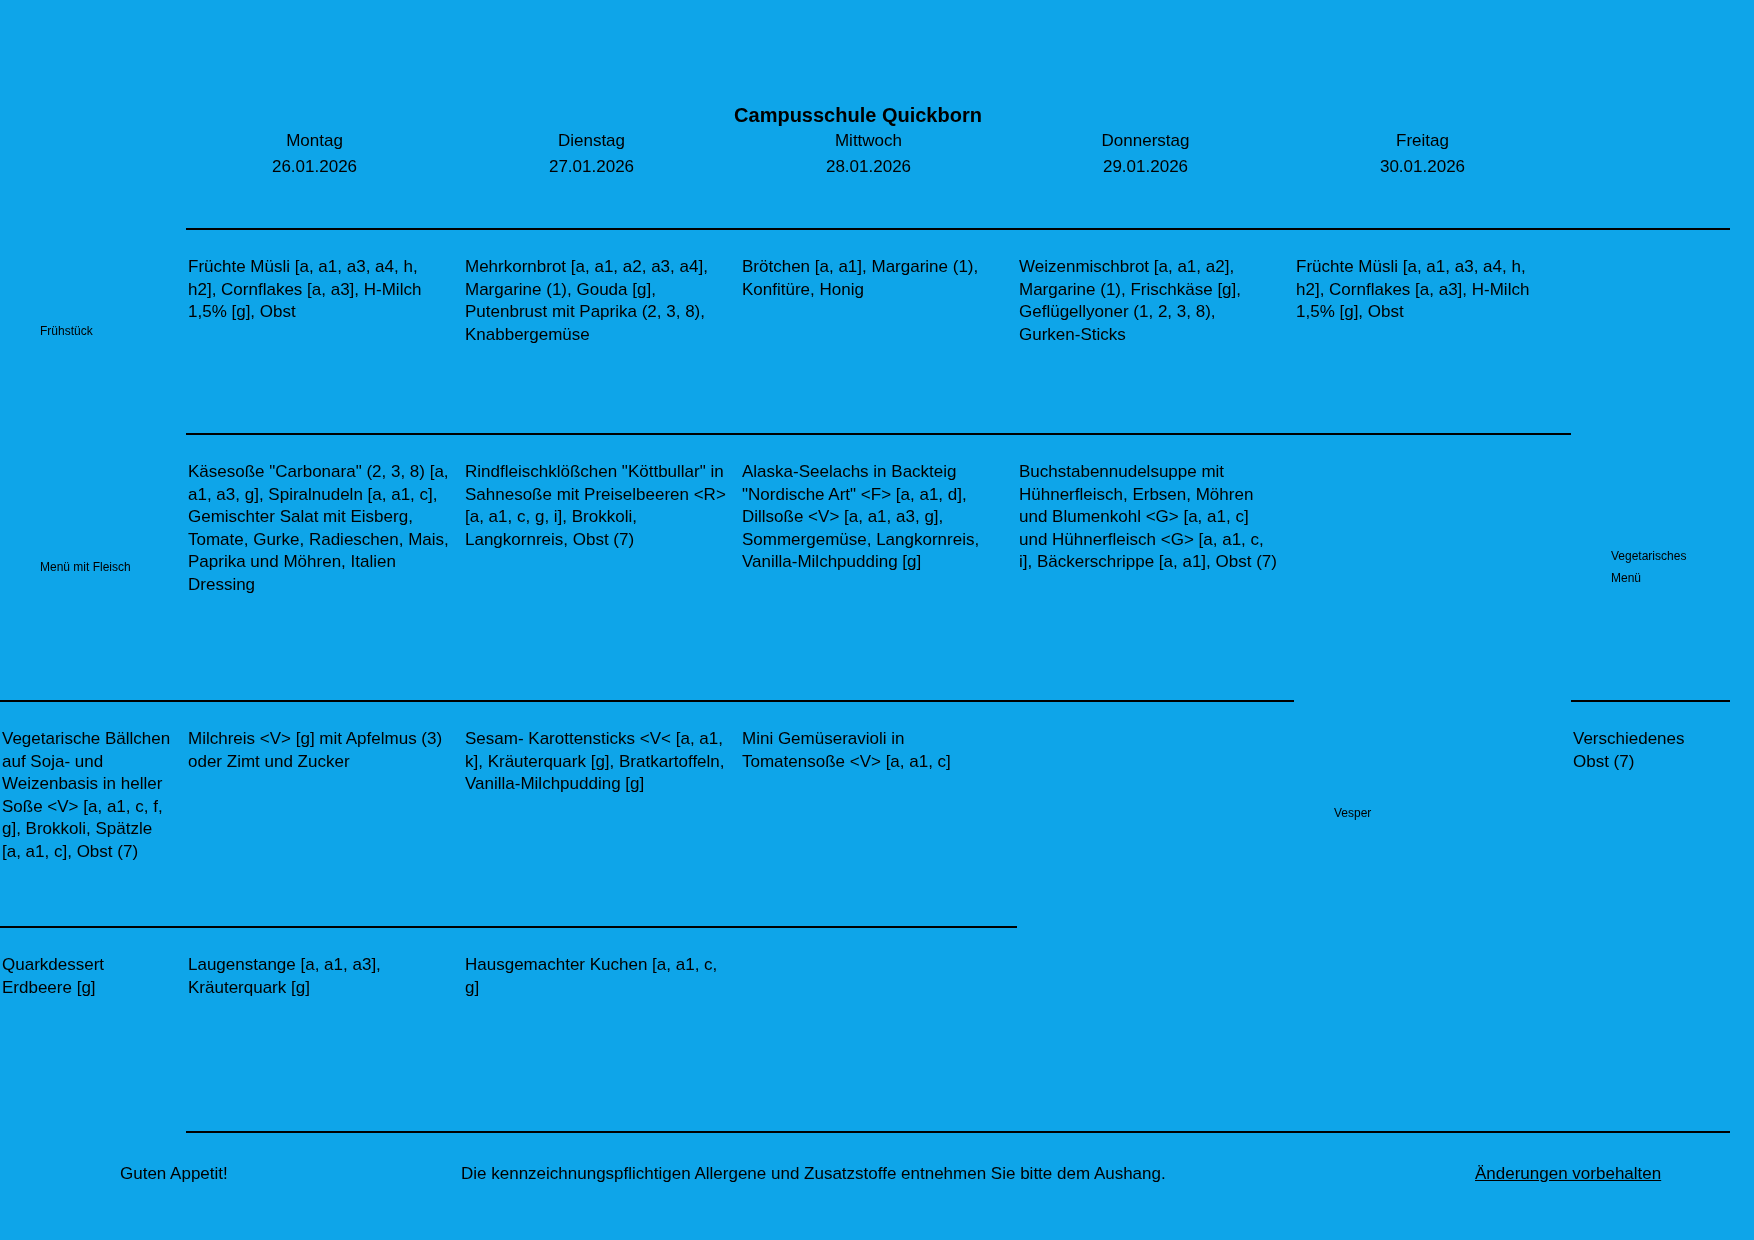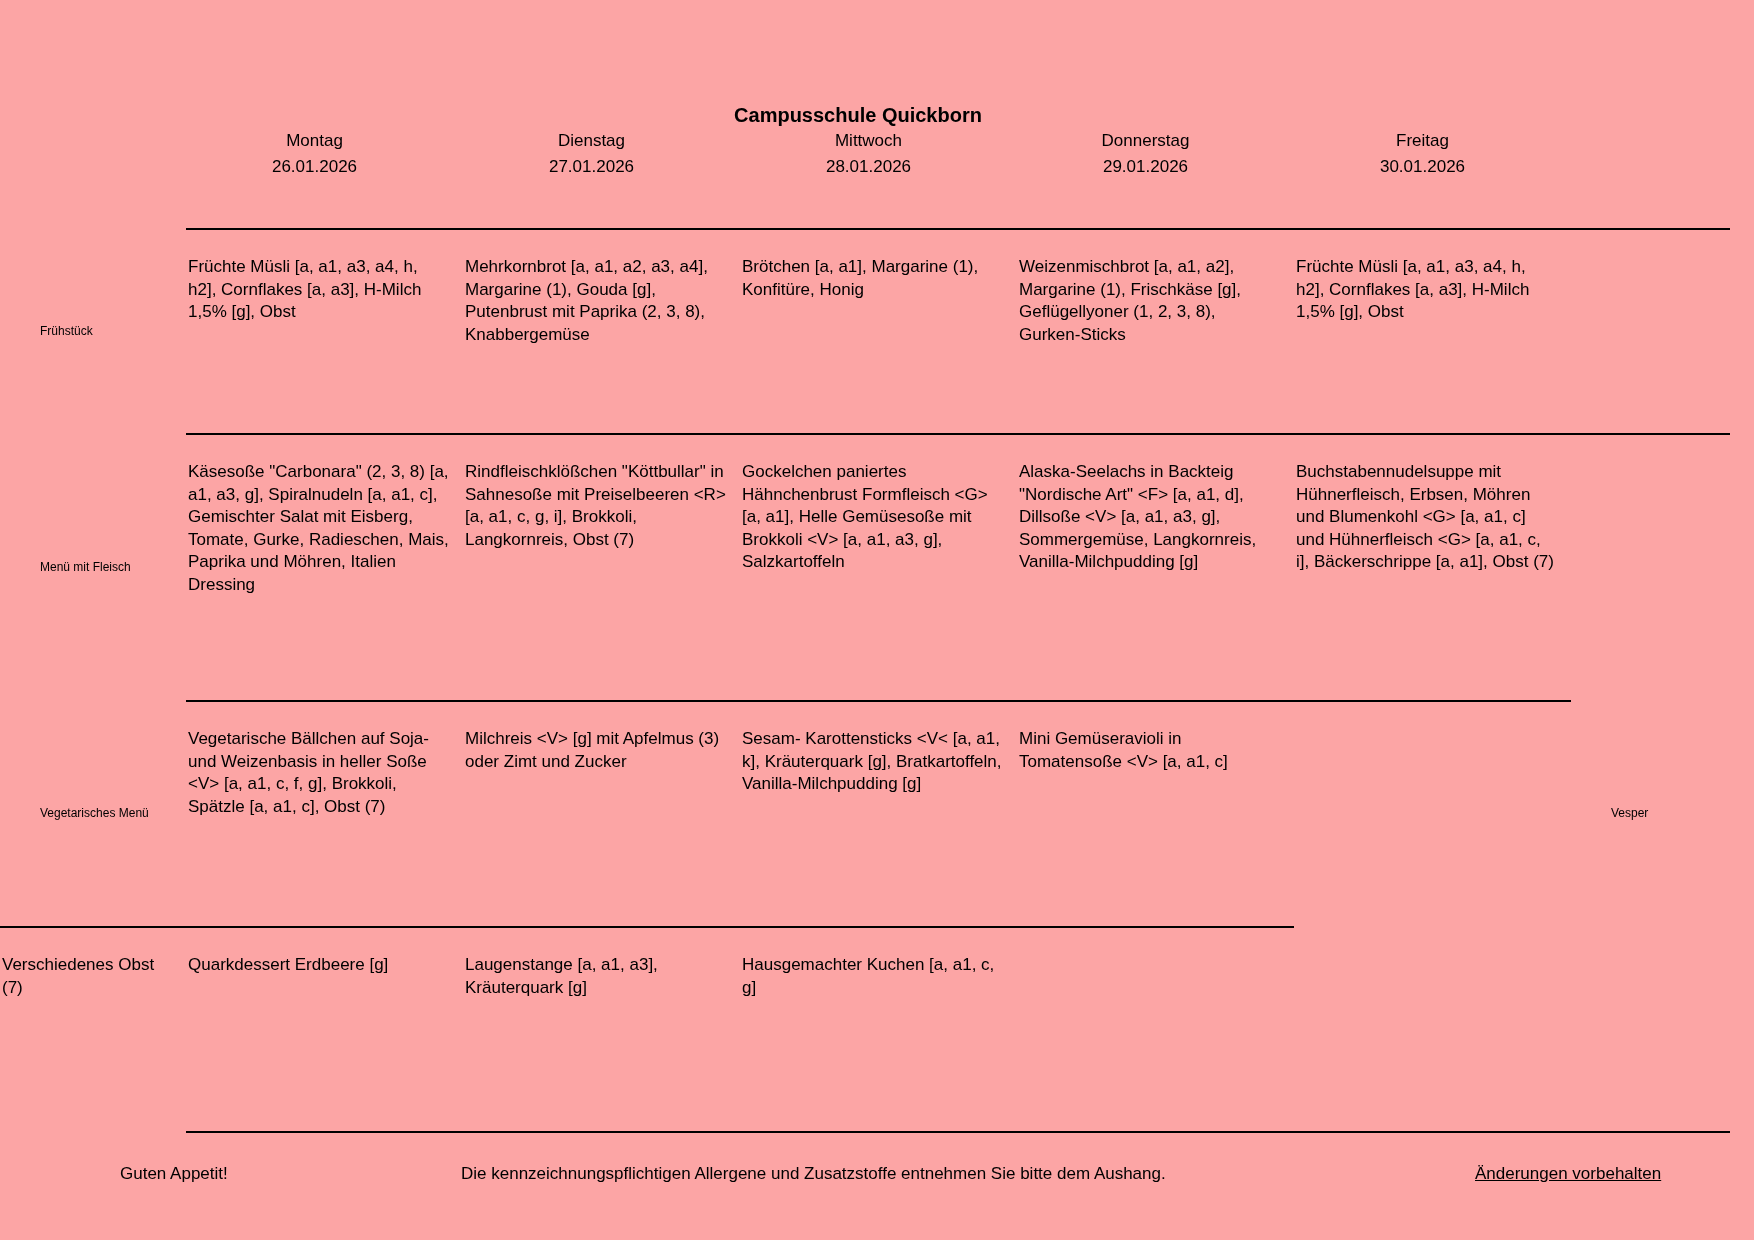--- a/index.html
+++ b/index.html
@@ -1,21 +1,21 @@
 <!DOCTYPE html>
 <html><head>
 <meta charset="utf-8">
 <style>
   * { margin: 0; padding: 0; box-sizing: border-box; }
   html, body { background: #ffffff; }
   .page {
     position: relative;
     width: 1754px;
     height: 1240px;
-    background: #fca5a5;
+    background: #0ea5e9;
     color: #000000;
     font-family: "Liberation Sans", sans-serif;
     overflow: hidden;
   }
   .page-title {
     position: absolute;
     top: 104px;
     left: 858px;
     transform: translateX(-50%);
     font-size: 20px;
@@ -107,21 +107,20 @@
     <div class="content-cell rt">Früchte Müsli [a, a1, a3, a4, h, h2], Cornflakes [a, a3], H-Milch 1,5% [g], Obst</div>
     <div class="content-cell rt">Mehrkornbrot [a, a1, a2, a3, a4], Margarine (1), Gouda [g], Putenbrust mit Paprika (2, 3, 8), Knabbergemüse</div>
     <div class="content-cell rt">Brötchen [a, a1], Margarine (1), Konfitüre, Honig</div>
     <div class="content-cell rt">Weizenmischbrot [a, a1, a2], Margarine (1), Frischkäse [g], Geflügellyoner (1, 2, 3, 8), Gurken-Sticks</div>
     <div class="content-cell rt">Früchte Müsli [a, a1, a3, a4, h, h2], Cornflakes [a, a3], H-Milch 1,5% [g], Obst</div>
     <div class="rt"></div>
 
     <div class="label-cell">Menü mit Fleisch</div>
     <div class="content-cell rt">Käsesoße "Carbonara" (2, 3, 8) [a, a1, a3, g], Spiralnudeln [a, a1, c], Gemischter Salat mit Eisberg, Tomate, Gurke, Radieschen, Mais, Paprika und Möhren, Italien Dressing</div>
     <div class="content-cell rt">Rindfleischklößchen "Köttbullar" in Sahnesoße mit Preiselbeeren &lt;R&gt; [a, a1, c, g, i], Brokkoli, Langkornreis, Obst (7)</div>
-    <div class="content-cell rt">Gockelchen paniertes Hähnchenbrust Formfleisch &lt;G&gt; [a, a1], Helle Gemüsesoße mit Brokkoli &lt;V&gt; [a, a1, a3, g], Salzkartoffeln</div>
     <div class="content-cell rt">Alaska-Seelachs in Backteig "Nordische Art" &lt;F&gt; [a, a1, d], Dillsoße &lt;V&gt; [a, a1, a3, g], Sommergemüse, Langkornreis, Vanilla-Milchpudding [g]</div>
     <div class="content-cell rt">Buchstabennudelsuppe mit Hühnerfleisch, Erbsen, Möhren und Blumenkohl &lt;G&gt; [a, a1, c] und Hühnerfleisch &lt;G&gt; [a, a1, c, i], Bäckerschrippe [a, a1], Obst (7)</div>
     <div class="rt"></div>
 
     <div class="label-cell">Vegetarisches Menü</div>
     <div class="content-cell rt">Vegetarische Bällchen auf Soja- und Weizenbasis in heller Soße &lt;V&gt; [a, a1, c, f, g], Brokkoli, Spätzle [a, a1, c], Obst (7)</div>
     <div class="content-cell rt">Milchreis &lt;V&gt; [g] mit Apfelmus (3) oder Zimt und Zucker</div>
     <div class="content-cell rt">Sesam- Karottensticks &lt;V&lt; [a, a1, k], Kräuterquark [g], Bratkartoffeln, Vanilla-Milchpudding [g]</div>
     <div class="content-cell rt">Mini Gemüseravioli in Tomatensoße &lt;V&gt; [a, a1, c]</div>
     <div class="rt"></div>

